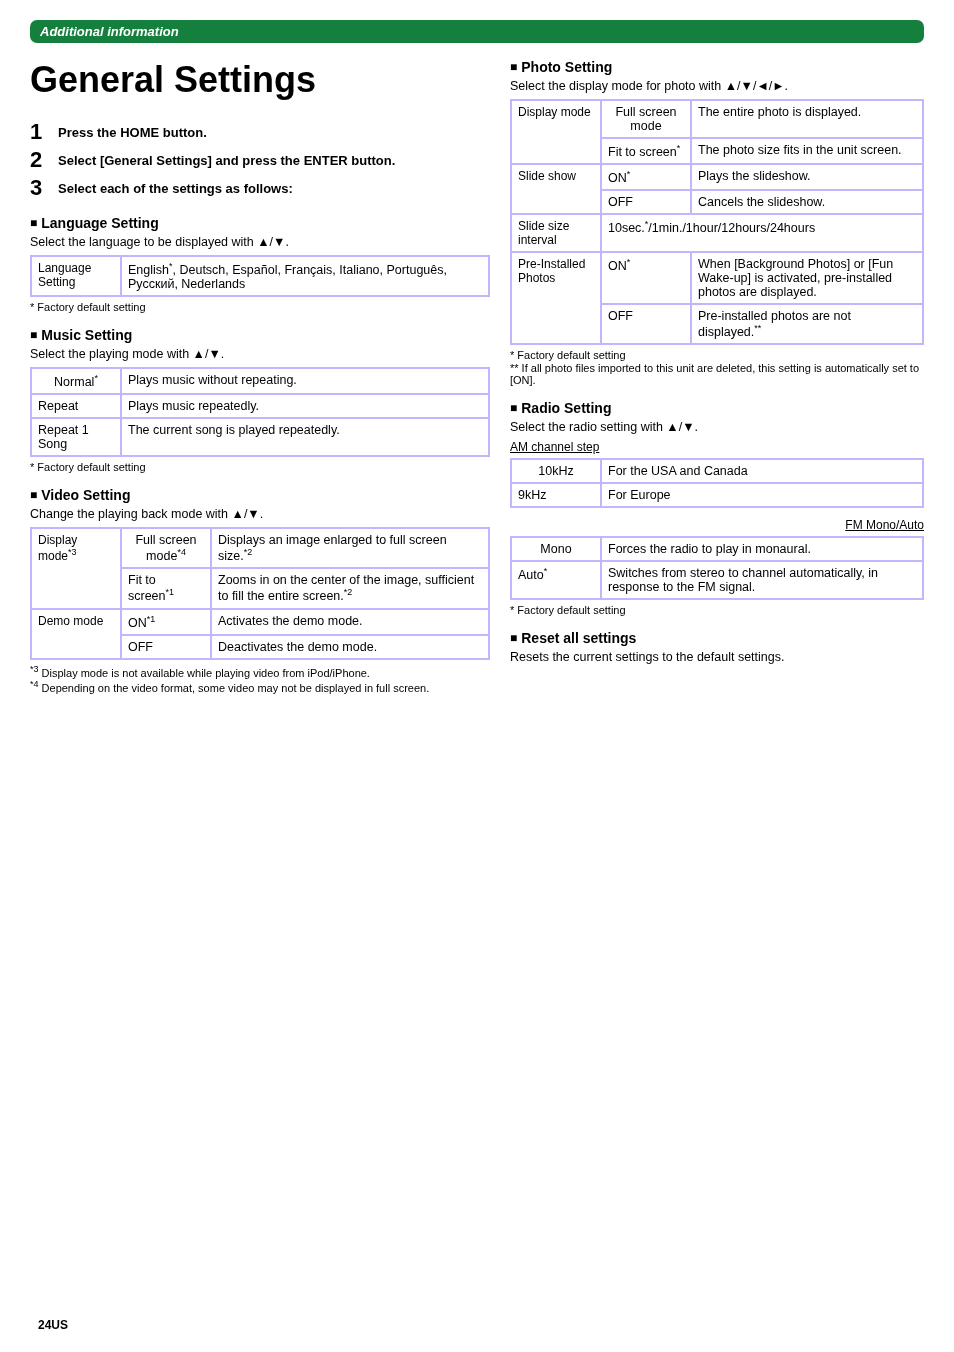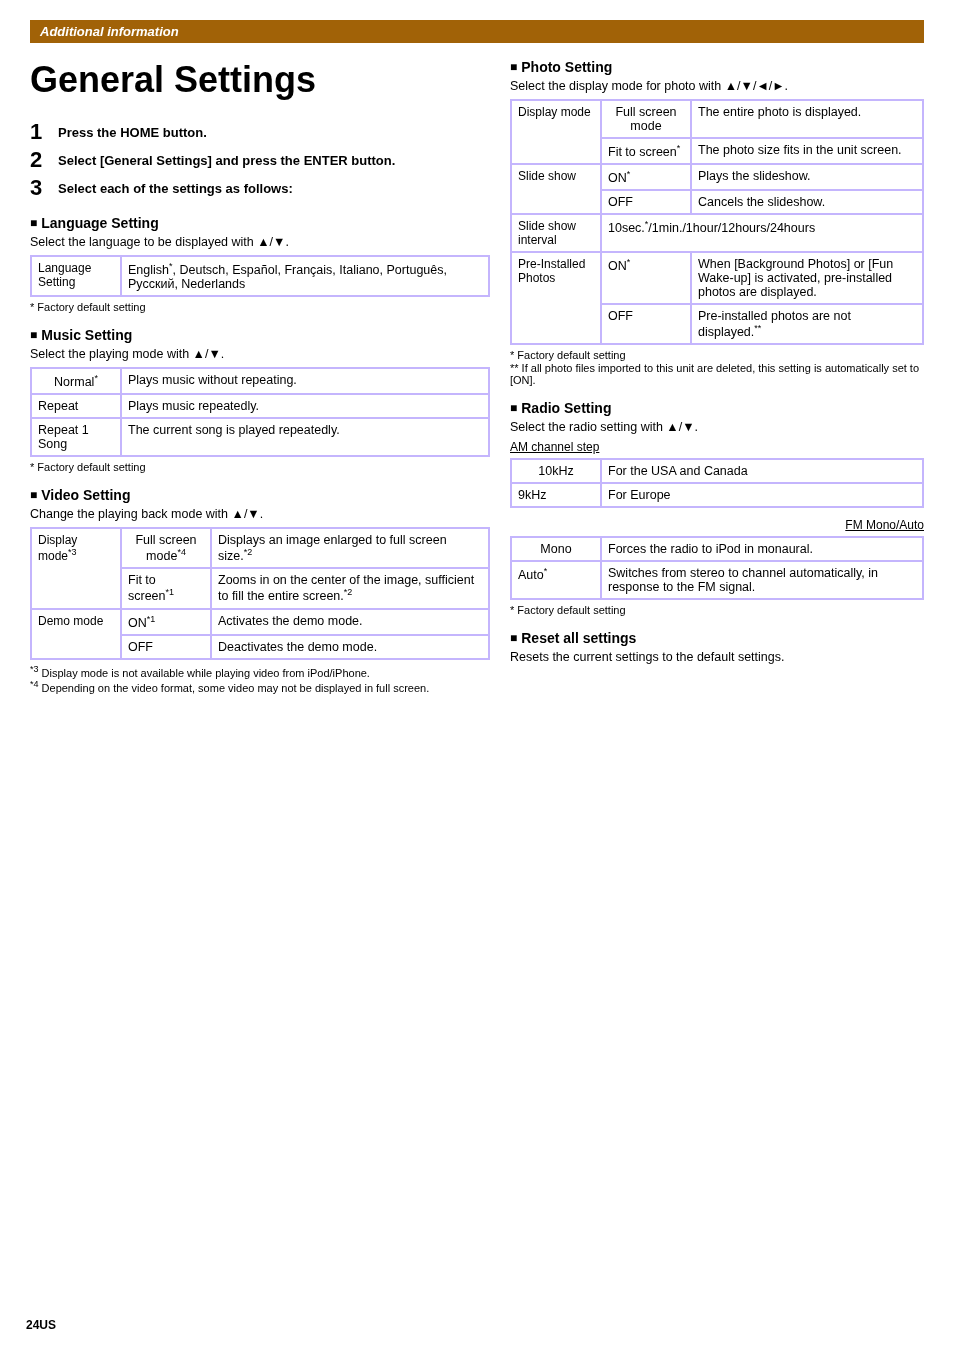--- a/index.html
+++ b/index.html
@@ -23,27 +23,28 @@
       width: 460px;
       flex-shrink: 0;
     }
 
     .right-col {
       flex: 1;
     }
 
     
     .additional-info-banner {
-      background: #a16207;
+      background: #15803d;
       color: #fff;
       font-size: 13px;
       font-style: italic;
       font-weight: bold;
       padding: 4px 10px;
       margin-bottom: 6px;
+      border-radius: 7px;
     }
 
     .page-title {
       font-size: 36px;
       font-weight: bold;
       margin-bottom: 20px;
       font-family: Arial, Helvetica, sans-serif;
     }
 
     
@@ -138,21 +139,21 @@
     .subsection-heading {
       font-weight: normal;
       font-size: 12px;
       text-decoration: underline;
       margin-bottom: 4px;
     }
 
     .page-number {
       position: absolute;
       bottom: 20px;
-      left: 26px;
+      left: 38px;
       font-size: 12px;
       font-weight: bold;
     }
 
     sup {
       font-size: 9px;
     }
   </style>
 </head>
 <body>
@@ -270,21 +271,21 @@
           <tr>
             <td class="col-label" rowspan="2">Slide show</td>
             <td>ON<sup>*</sup></td>
             <td>Plays the slideshow.</td>
           </tr>
           <tr>
             <td>OFF</td>
             <td>Cancels the slideshow.</td>
           </tr>
           <tr>
-            <td class="col-label">Slide show interval</td>
+            <td class="col-label">Slide size interval</td>
             <td colspan="2">10sec.<sup>*</sup>/1min./1hour/12hours/24hours</td>
           </tr>
           <tr>
             <td class="col-label" rowspan="2">Pre-Installed Photos</td>
             <td>ON<sup>*</sup></td>
             <td>When [Background Photos] or [Fun Wake-up] is activated, pre-installed photos are displayed.</td>
           </tr>
           <tr>
             <td>OFF</td>
             <td>Pre-installed photos are not displayed.<sup>**</sup></td>
@@ -313,21 +314,21 @@
             <td>For Europe</td>
           </tr>
         </tbody>
       </table>
 
       <div class="subsection-heading" style="margin-top:10px;text-align:right;">FM Mono/Auto</div>
       <table>
         <tbody>
           <tr>
             <td class="col-value">Mono</td>
-            <td>Forces the radio to iPod in monaural.</td>
+            <td>Forces the radio to play in monaural.</td>
           </tr>
           <tr>
             <td>Auto<sup>*</sup></td>
             <td>Switches from stereo to channel automatically, in response to the FM signal.</td>
           </tr>
         </tbody>
       </table>
       <div class="footnotes">
         <p>* Factory default setting</p>
       </div>

